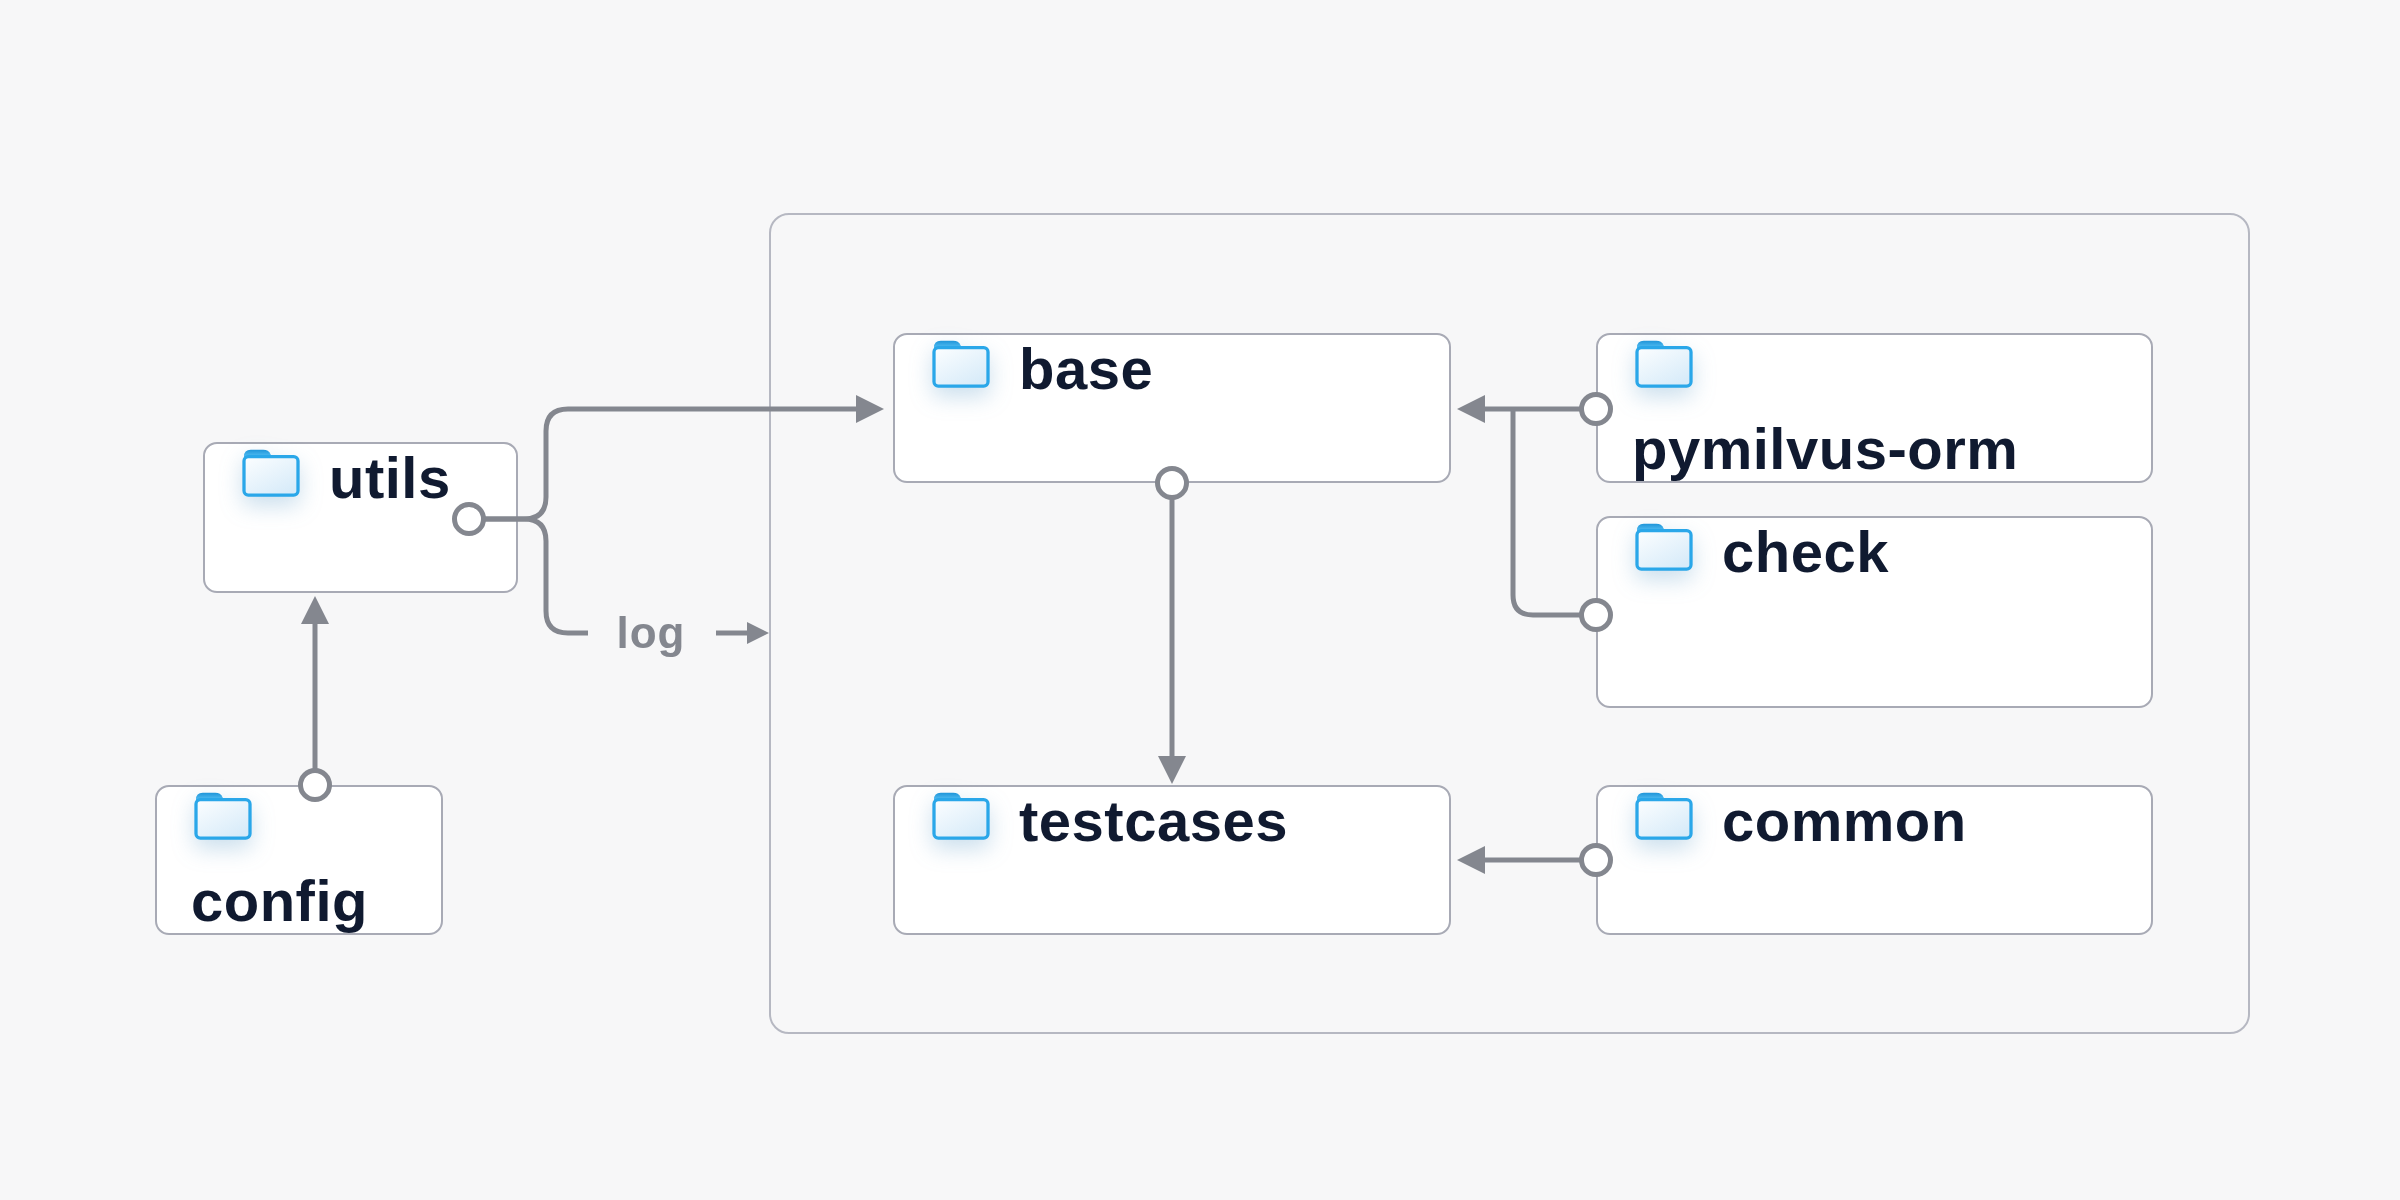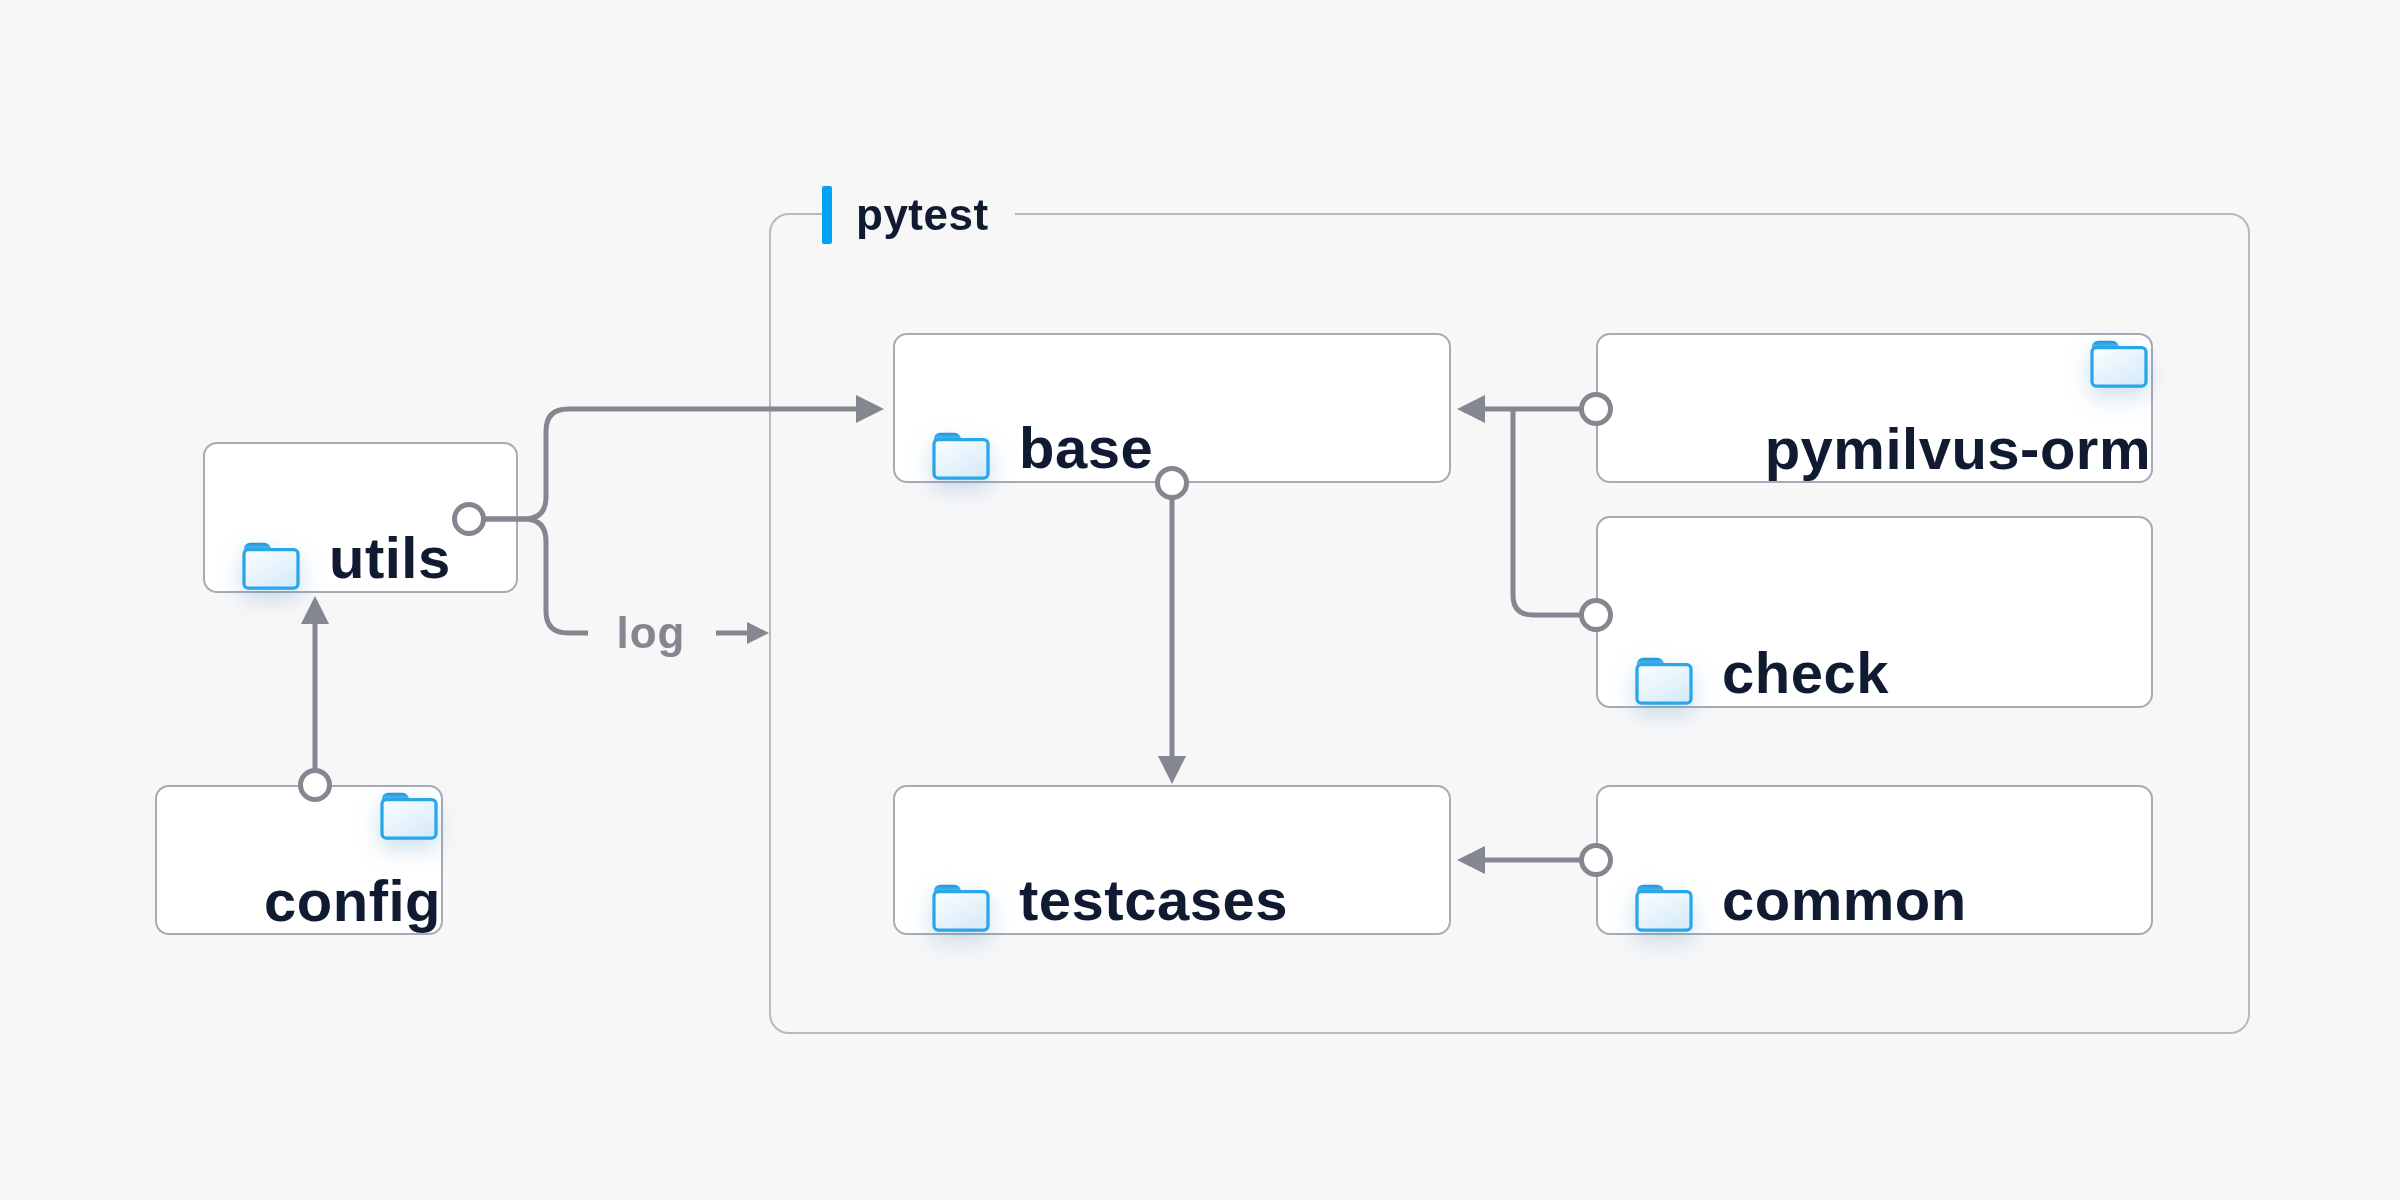--- a/index.html
+++ b/index.html
@@ -22,21 +22,21 @@
   .group-label{
     position:absolute;left:822px;top:184px;height:62px;
     display:flex;align-items:center;gap:24px;
     background:var(--page-bg);padding:0 26px 0 0;z-index:3;
   }
   .accent-bar{display:inline-block;width:10px;height:58px;background:var(--accent);border-radius:2px;}
   .group-title{font-size:44px;font-weight:700;color:var(--ink);letter-spacing:0.5px;}
 
   
   .node{
-    position:absolute;display:flex;align-items:flex-end;
+    position:absolute;display:flex;align-items:flex-start;
     background:var(--node-bg);border:2px solid var(--node-border);border-radius:14px;
     padding-left:34px;gap:26px;box-sizing:border-box;z-index:2;
   }
   .node-label{font-size:58px;font-weight:700;color:var(--ink);letter-spacing:0.5px;white-space:nowrap;}
   .folder{display:inline-flex;flex:0 0 auto;}
   .folder svg{filter:drop-shadow(0 9px 11px rgba(70,140,190,0.28));}
   .folder-body{fill:url(#gBody);stroke:var(--folder-stroke);stroke-width:3.4px;}
   .folder-tab{fill:url(#gTab);}
 
   
@@ -64,24 +64,20 @@
     <linearGradient id="gBody" x1="0" y1="0" x2="0.75" y2="1">
       <stop offset="0" stop-color="#FCFEFF"></stop>
       <stop offset="1" stop-color="#D7EBF9"></stop>
     </linearGradient>
   </defs>
 </svg>
 
 <div class="stage">
 
   <div class="group-box"></div>
-  <div class="group-label">
-    <span class="accent-bar"></span>
-    <span class="group-title">pytest</span>
-  </div>
 
   <div class="node" style="left:155px;top:442px;width:315px;height:151px;margin-left:48px;">
     <span class="folder">
       <svg viewBox="0 0 66 56" width="64" height="54" aria-hidden="true">
         <path class="folder-tab" d="M5 13 Q5 6 12 6 H25 Q30.5 6 32.5 10.5 L35.5 17.5 H5 Z"></path>
         <rect class="folder-body" x="5" y="13" width="56" height="40" rx="4.5"></rect>
       </svg>
     </span>
     <span class="node-label">utils</span>
   </div>

